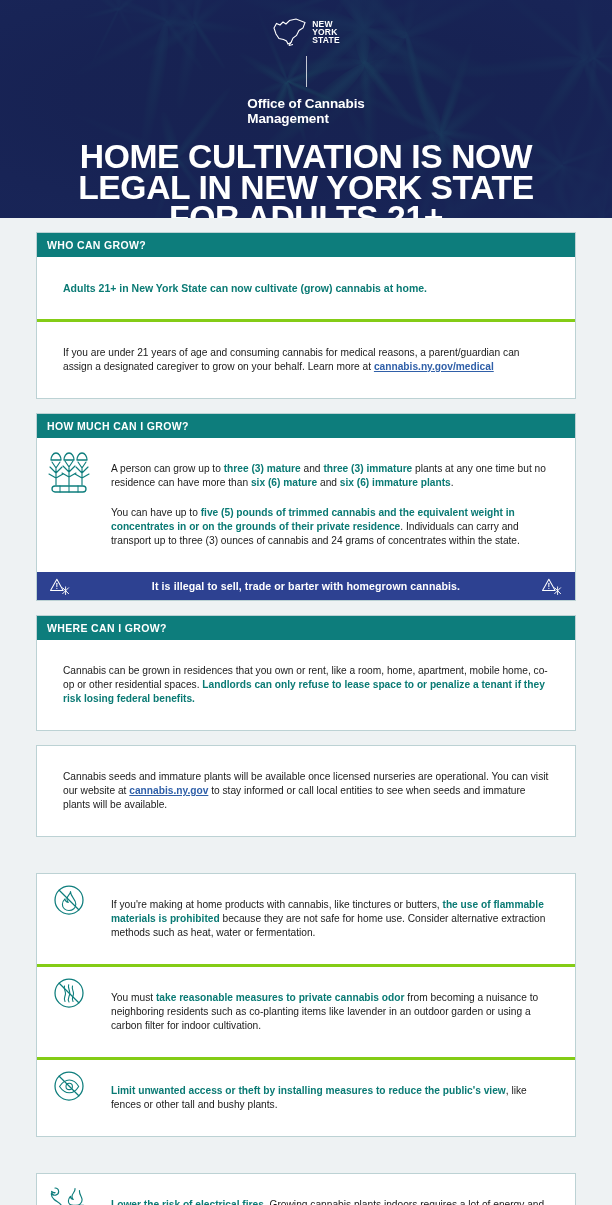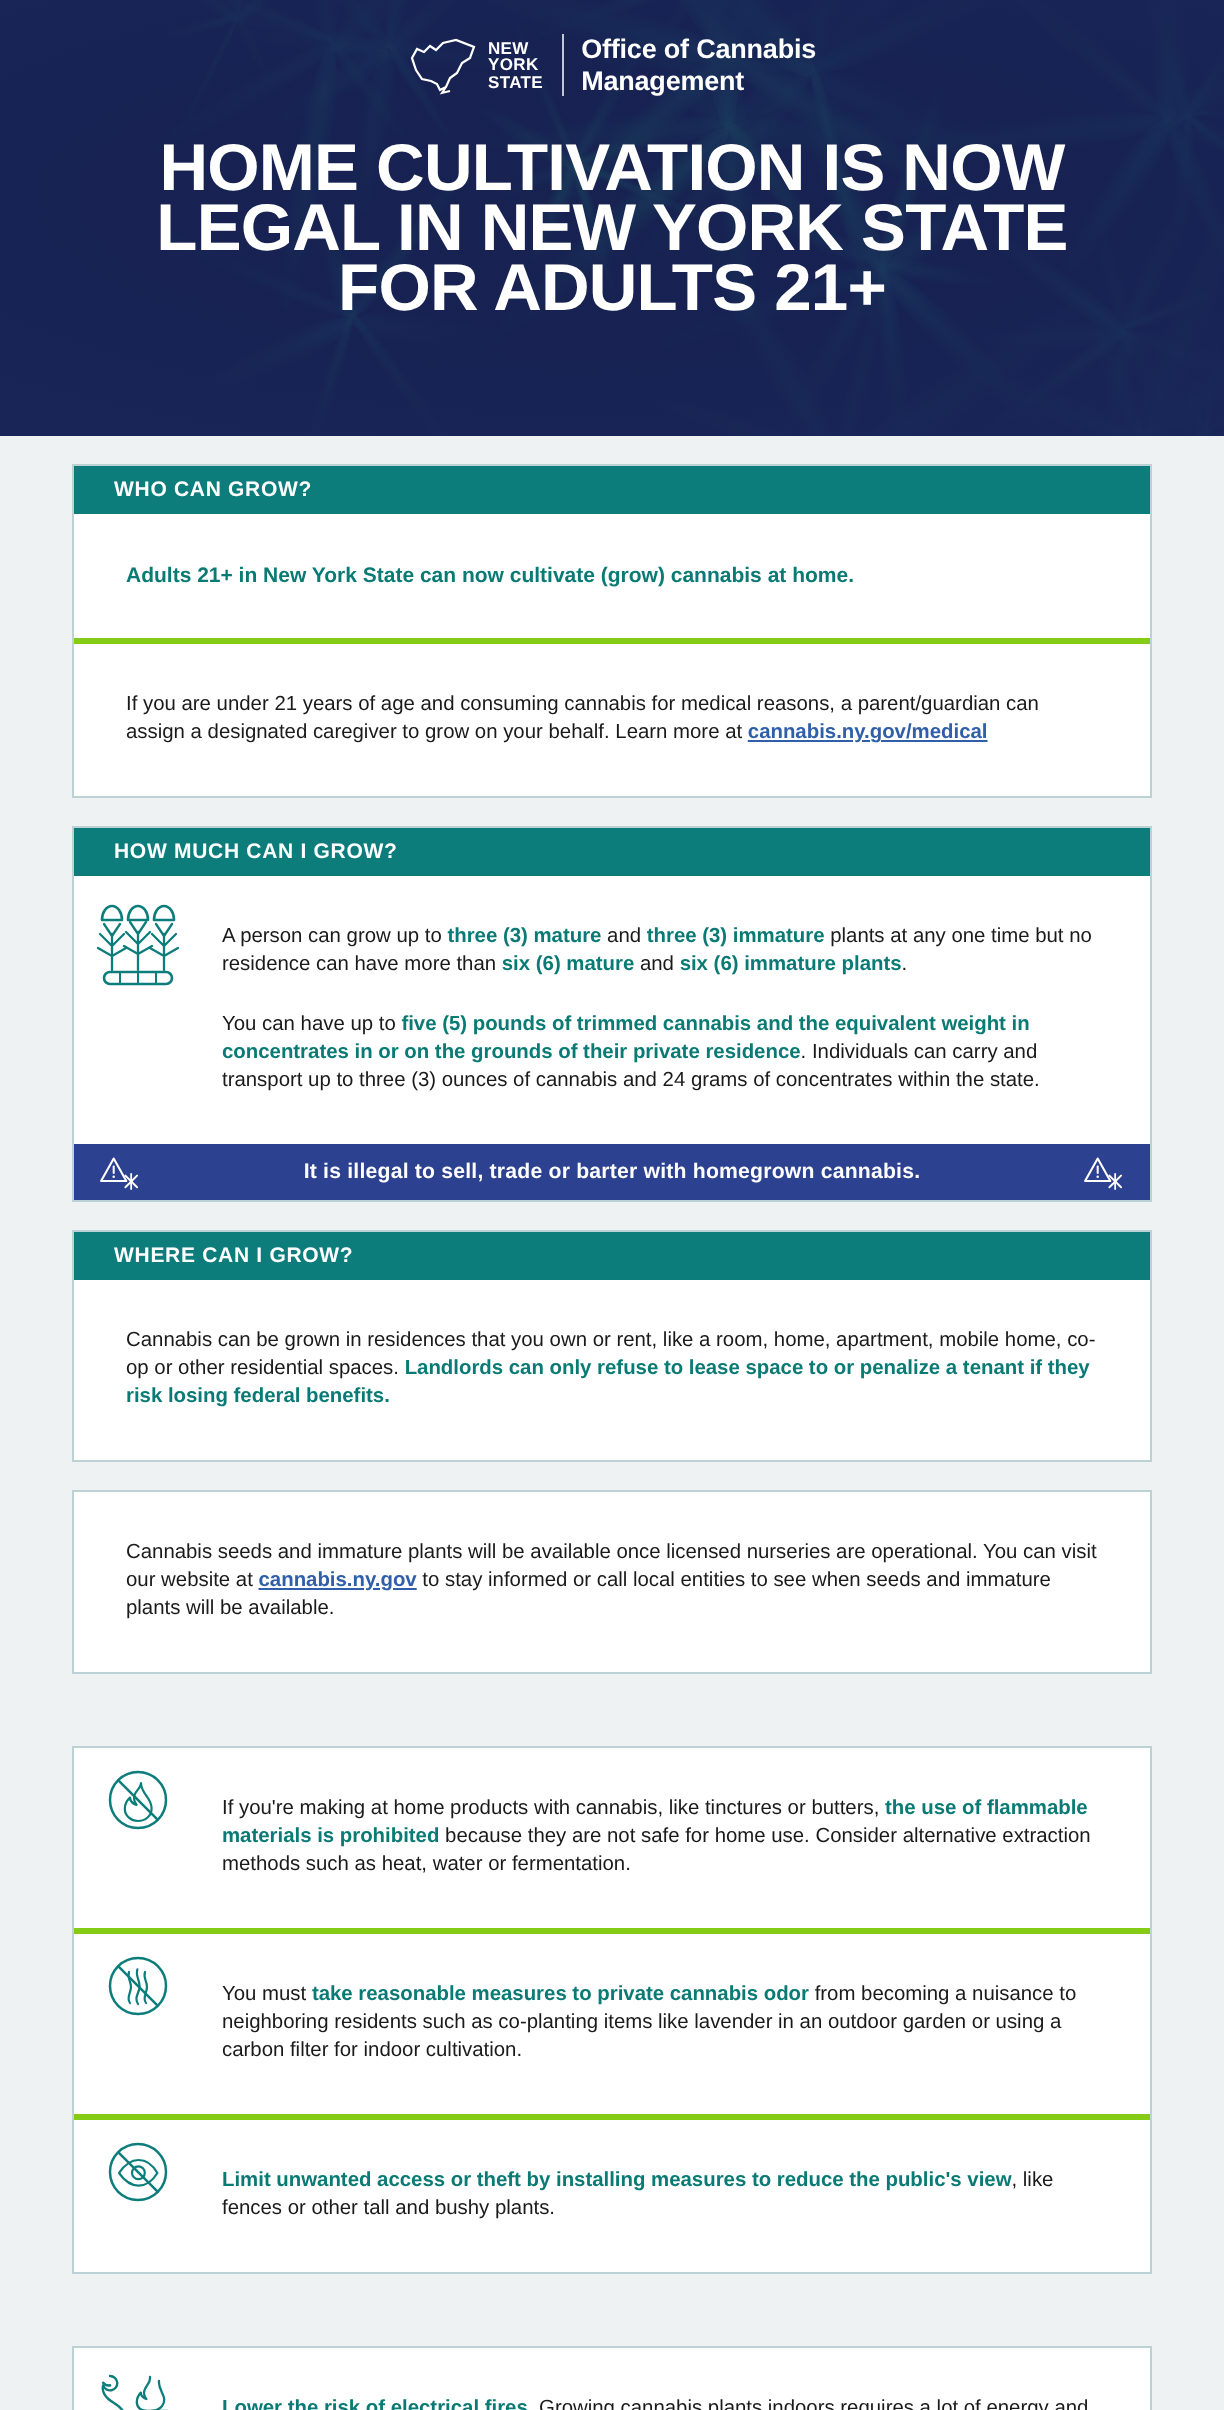--- a/index.html
+++ b/index.html
@@ -28,20 +28,21 @@
     position:absolute;inset:0;
     background:
       radial-gradient(ellipse 70% 60% at 50% 45%,rgba(20,28,70,.55) 0%,rgba(22,32,80,.78) 55%,rgba(24,36,86,.92) 100%);
   }
   .hero-inner{position:relative;z-index:5;text-align:center;}
 
   
   .logo{
     display:inline-flex;align-items:center;gap:9px;
     margin-top:17px;
+    flex-direction:column;
   }
   .logo .ny-mark{display:flex;align-items:center;gap:4px;}
   .logo svg{display:block;}
   .logo .ny-words{
     color:#fff;font-weight:bold;line-height:.96;letter-spacing:.2px;
     font-size:8.5px;text-align:left;
   }
   .logo .divider{width:1px;height:31px;background:rgba(255,255,255,.75);}
   .logo .ocm{
     color:#fff;font-size:13.5px;font-weight:bold;line-height:1.12;text-align:left;
@@ -69,21 +70,21 @@
     border:1px solid #bcd2d4;
     margin-bottom:14px;
   }
   .card.tight{margin-bottom:12px;}
   .card-head{
     background:#0d7d7c;
     color:#fff;
     font-size:10.5px;
     font-weight:bold;
     letter-spacing:.35px;
-    padding:6px 10px 6px 20px;
+    padding:6px 10px 6px 10px;
     text-transform:uppercase;
   }
   .card-body{padding:8px 10px;}
   .row-sep{border-top:3px solid #84cc16;}
 
   p{margin:16px;}
   .txt{
     font-size:10.2px;
     line-height:1.37;
     color:#1a1a1a;

